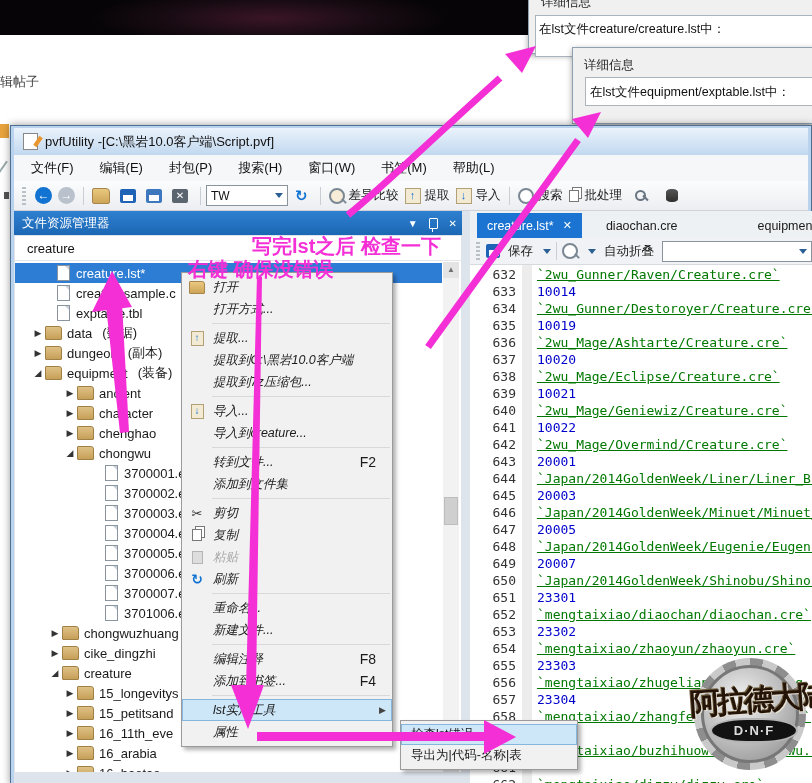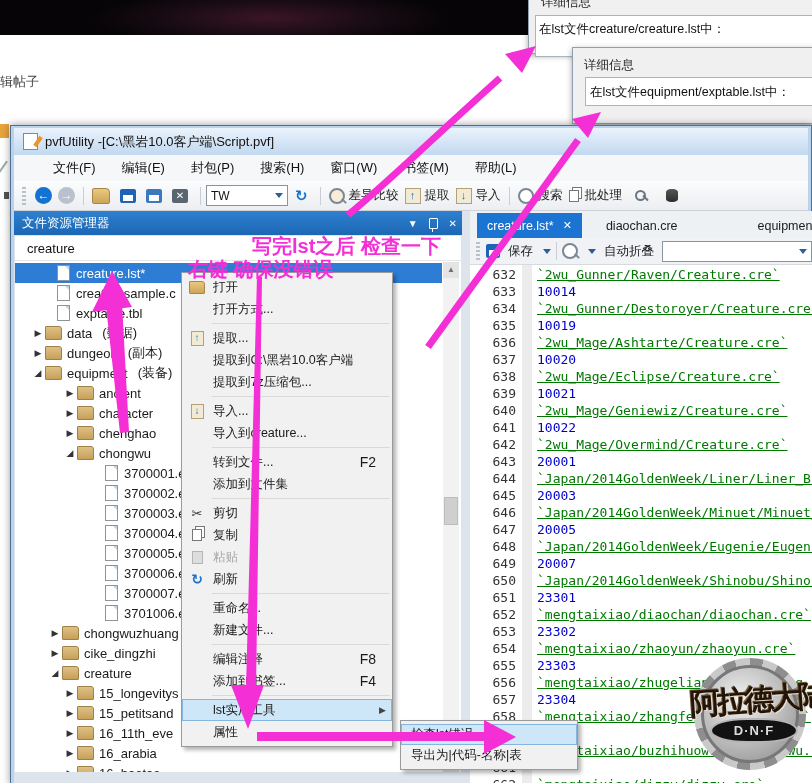--- a/index.html
+++ b/index.html
@@ -19,21 +19,21 @@
   .dlg-inset{position:absolute;background:#fff;border:1px solid #aab4bd;}
   .dlg-msg{position:absolute;color:#111;font-size:12.5px;white-space:nowrap;}
   
   #win-frame{left:10px;top:125px;width:800px;height:658px;background:#b9d3ee;
     border:1px solid #4f6f90;box-shadow:0 0 8px rgba(0,0,0,.4);}
   #title-bar{left:14px;top:128px;width:794px;height:27px;
     background:linear-gradient(#eaf3fc,#c2d8ef);display:flex;align-items:center;}
   #title-icon{width:13px;height:15px;background:#fff;border:1px solid #888;margin:0 7px 0 9px;position:relative;}
   #title-icon:after{content:"";position:absolute;right:-3px;top:2px;width:4px;height:11px;background:#e8962d;transform:rotate(35deg);}
   #title-text{font-size:13px;color:#111;}
-  #menu-bar{left:14px;top:155px;width:794px;height:26px;background:#f6f7f8;display:flex;align-items:center;padding-left:26px;box-sizing:border-box;}
+  #menu-bar{left:14px;top:155px;width:794px;height:26px;background:#f6f7f8;display:flex;align-items:center;padding-left:4px;box-sizing:border-box;}
   .menu-top-item{font-size:13px;color:#111;padding:3px 13px;}
   #main-toolbar{left:14px;top:181px;width:794px;height:30px;
     background:linear-gradient(#fbfcfd,#eceef1);border-bottom:1px solid #cfd3d8;
     display:flex;align-items:center;box-sizing:border-box;padding-left:6px;}
   .grip{width:4px;height:18px;margin:0 6px 0 2px;
     background:repeating-linear-gradient(#b9c0c8 0 2px,transparent 2px 4px);}
   .tbtn{display:flex;align-items:center;margin:0 3px;font-size:12.5px;color:#222;}
   .circ{width:17px;height:17px;border-radius:50%;color:#fff;font-size:12px;line-height:17px;text-align:center;font-weight:bold;}
   .circ.back{background:#1273d2;}
   .circ.fwd{background:#b9c2cc;}
@@ -90,21 +90,21 @@
   .ltext{position:absolute;left:67px;text-align:right;}
   .ln-path{color:#007800;text-decoration:underline;}
   .ln-num{color:#0000cc;}
   
   #ctx-menu{left:181px;top:272px;width:212px;background:#f1f1f1;border:1px solid #9a9a9a;
     box-shadow:3px 3px 4px rgba(0,0,0,.3);z-index:5;box-sizing:border-box;padding:3px 0;}
   .mi{height:22px;display:flex;align-items:center;font-size:12.5px;color:#1a1a1a;position:relative;}
   .mi.hl{background:#cde6f8;outline:1px solid #84b6e0;outline-offset:-1px;}
   .mi.dis{color:#a9a9a9;}
   .mi-icon{width:20px;margin-left:5px;margin-right:6px;flex:none;display:flex;justify-content:center;align-items:center;height:16px;}
-  .mi-label{white-space:nowrap;}
+  .mi-label{white-space:nowrap;font-style:italic;}
   .mi-key{position:absolute;right:16px;font-size:14px;}
   .mi-sub{position:absolute;right:6px;font-size:9px;color:#444;}
   .msep{height:1px;background:#d9d9d9;margin:3px 2px 3px 30px;}
   .ic-cut{color:#333;font-size:13px;}
   .ic-copy{width:8px;height:10px;border:1px solid #777;background:#fff;box-shadow:3px -3px 0 -1px #fff,3px -3px 0 0 #777;}
   .ic-paste{width:9px;height:11px;border:1px solid #b5b5b5;background:#ddd;}
   .ic-del{width:13px;height:9px;background:linear-gradient(#dfc186,#c6a058);border:1px solid #a08044;position:relative;}
   .ic-del:before{content:"✕";position:absolute;left:-4px;top:-8px;color:#c43b2a;font-weight:bold;font-size:11px;}
   .ic-refresh{color:#1273d2;font-weight:bold;font-size:14px;}
   .ic-folder{width:14px;height:11px;background:linear-gradient(#e9c87f,#cda558);border:1px solid #a8854a;border-radius:1px 3px 1px 1px;}

